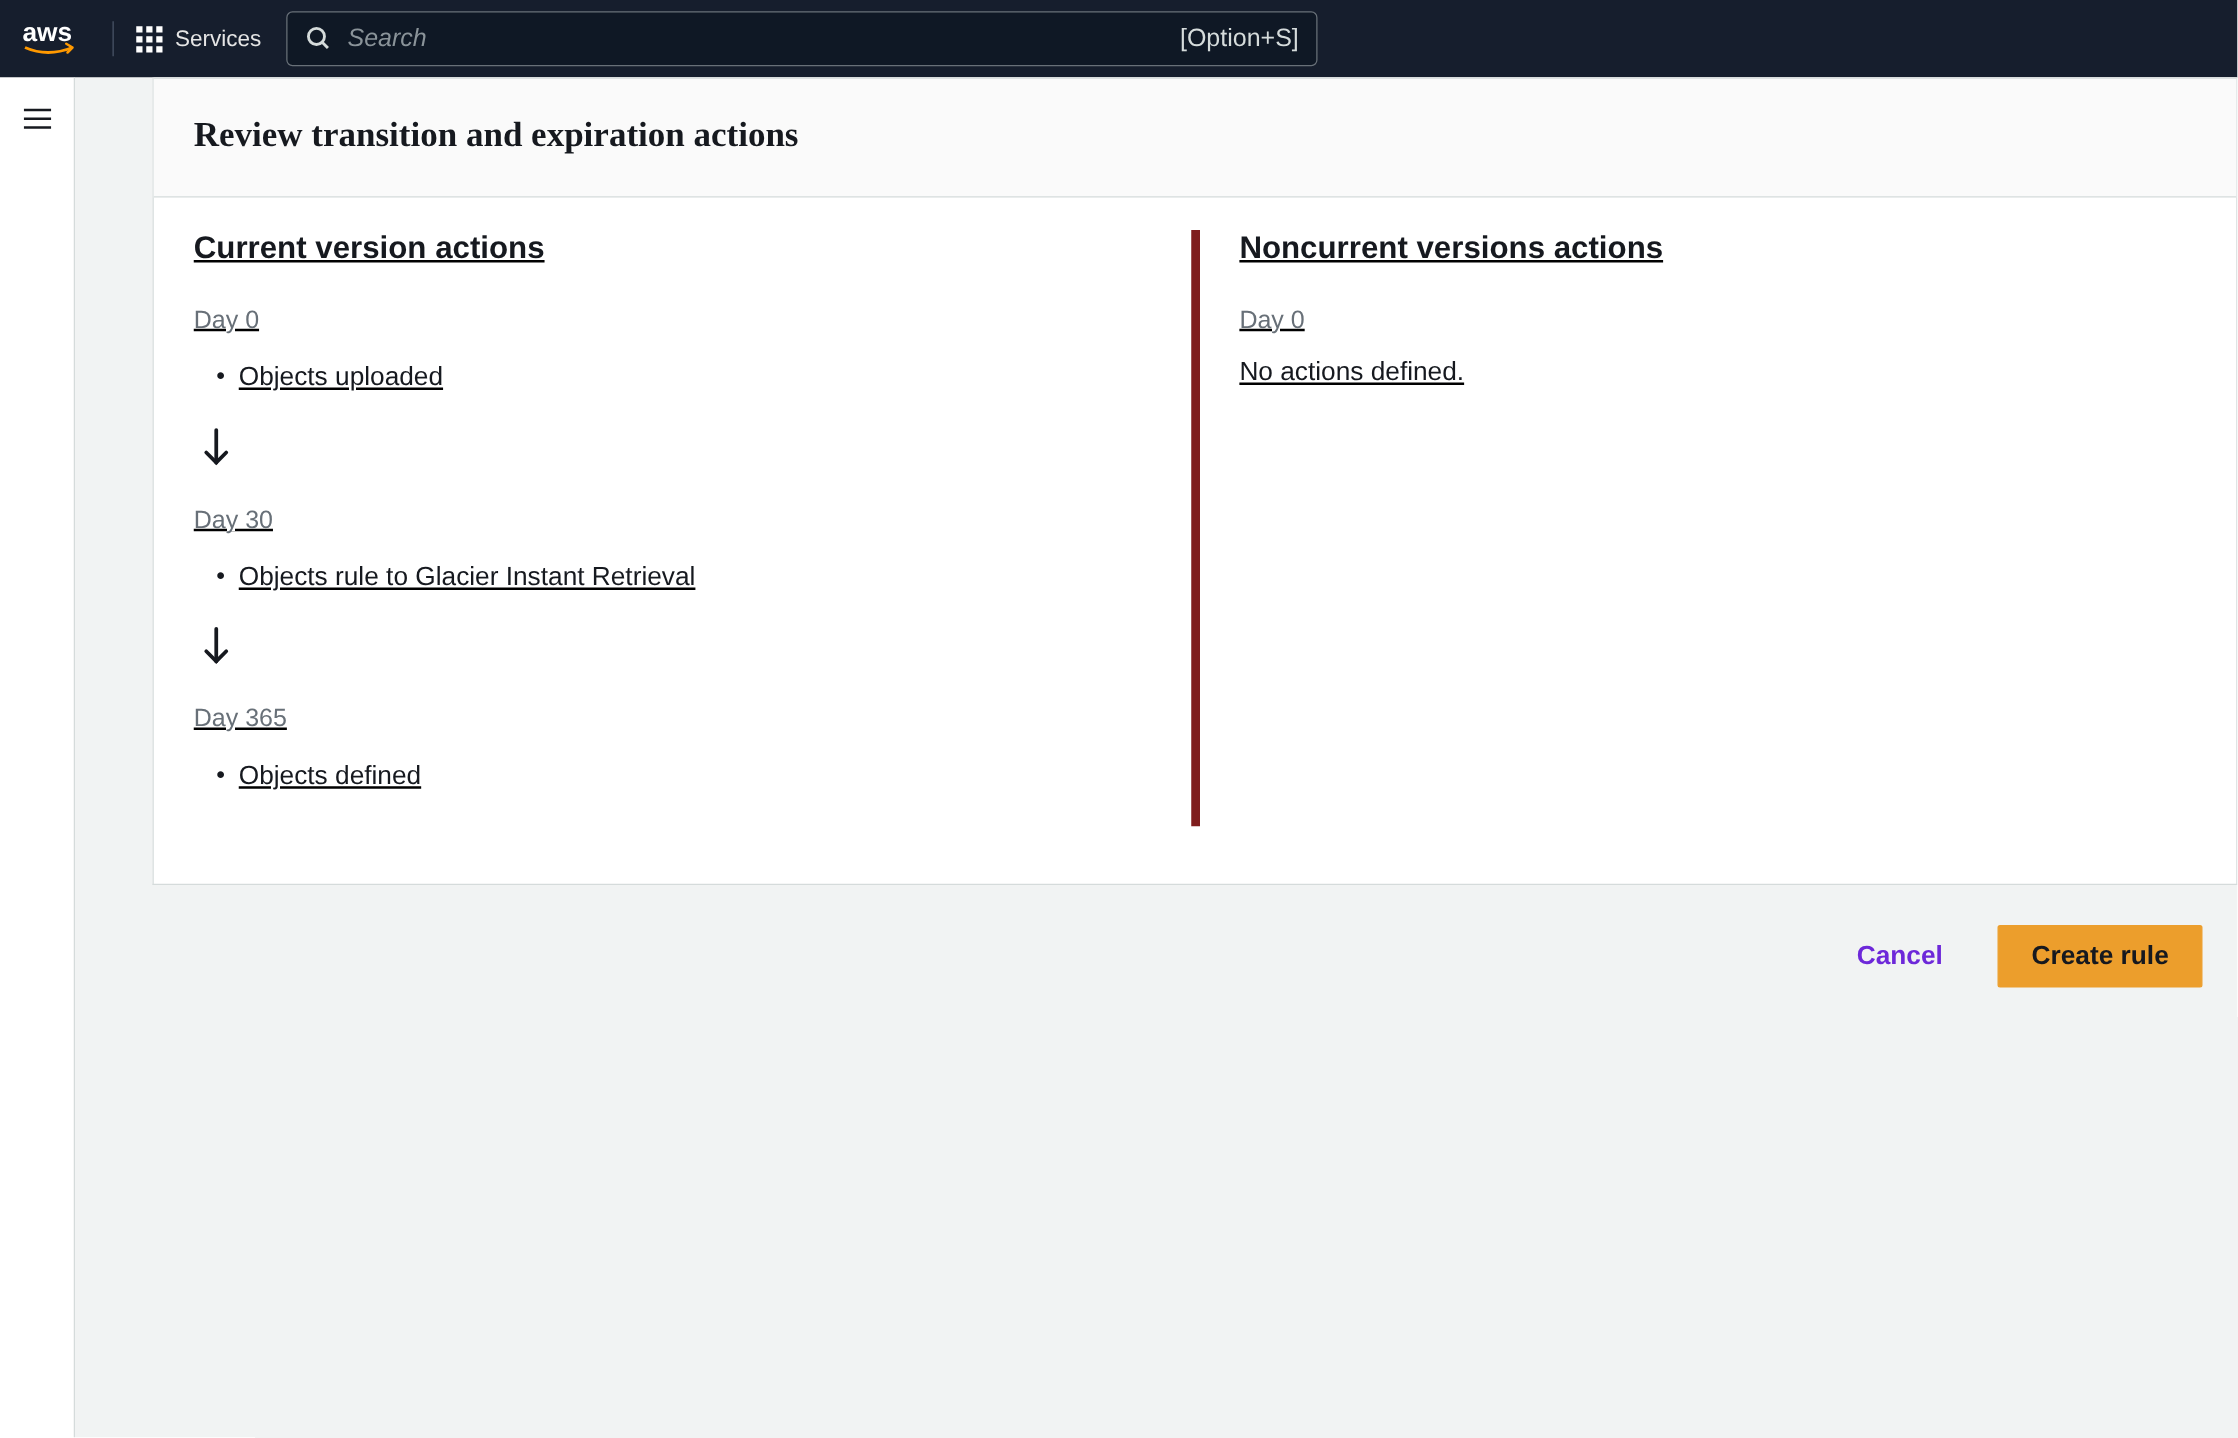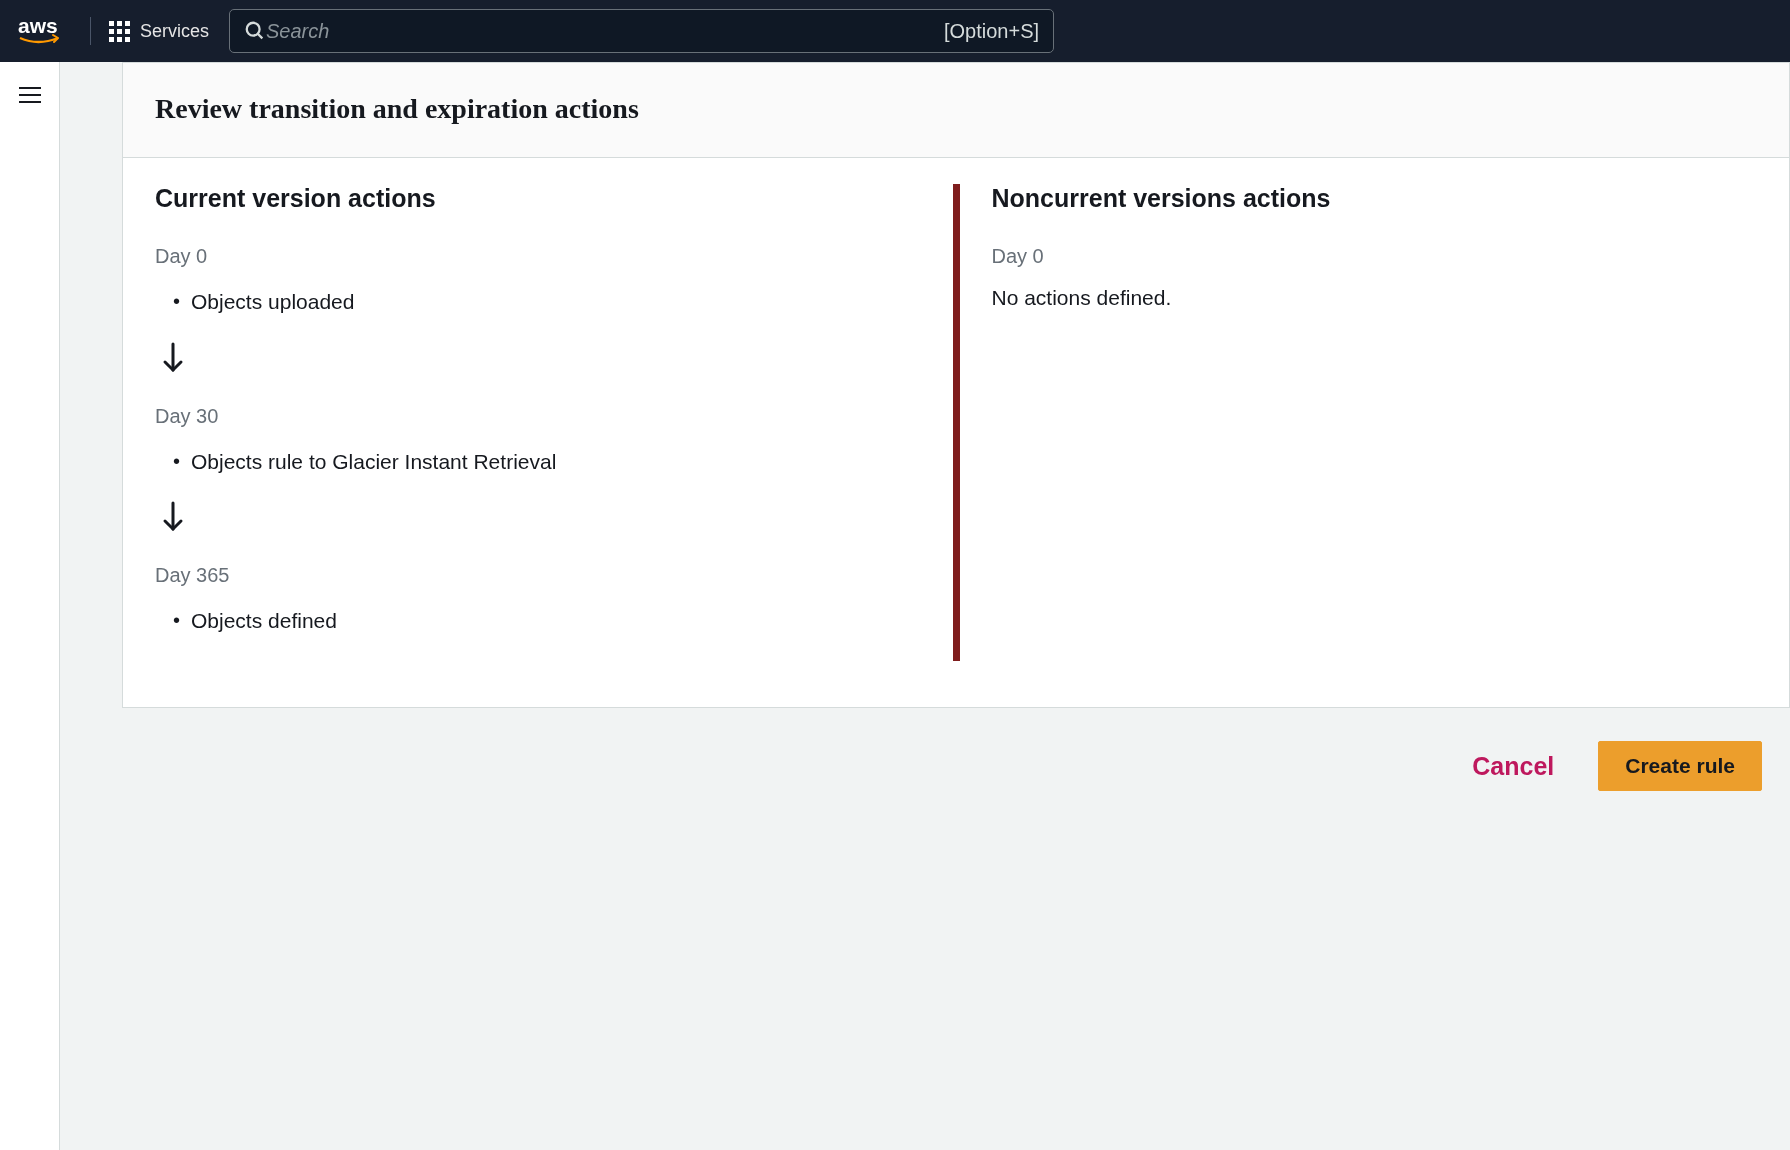--- a/index.html
+++ b/index.html
@@ -53,20 +53,21 @@
     }
     .search-box {
       flex: 0 0 825px;
       height: 44px;
       background: #0f1825;
       border: 1px solid #687078;
       border-radius: 5px;
       display: flex;
       align-items: center;
       padding: 0 14px;
+      gap: 12px;
       margin-left: 2px;
     }
     .search-box svg {
       flex-shrink: 0;
     }
     .search-input {
       flex: 1;
       background: transparent;
       border: none;
       outline: none;
@@ -125,20 +126,21 @@
     }
     .panel-header h1 {
       font-size: 28px;
       font-weight: 700;
       color: #16191f;
       font-family: Liberation Serif, serif;
     }
     .panel-body {
       display: flex;
       padding: 26px 32px 46px 32px;
+      text-decoration: underline;
     }
     .column {
       flex: 1;
     }
     .column-left {
       padding-right: 32px;
     }
     .column-right {
       padding-left: 32px;
       border-left: 7px solid #7f1d1d;
@@ -184,22 +186,22 @@
     .footer-actions {
       display: flex;
       justify-content: flex-end;
       gap: 24px;
       padding: 4px 28px 0 0;
       align-items: center;
     }
     .btn-cancel {
       background: transparent;
       border: none;
-      color: #be185d;
-      font-size: 25px;
+      color: #6d28d9;
+      font-size: 21px;
       font-weight: 700;
       padding: 12px 20px;
       cursor: pointer;
       font-family: inherit;
       text-align: center;
     }
     .btn-primary {
       background: #ec9e2c;
       border: 1px solid #ec9e2c;
       color: #16191f;

